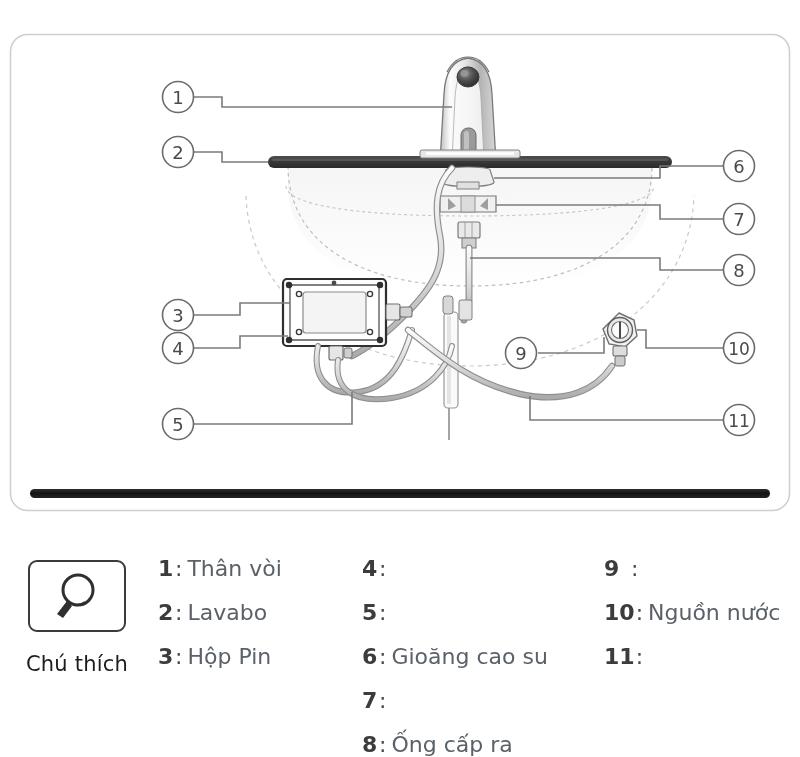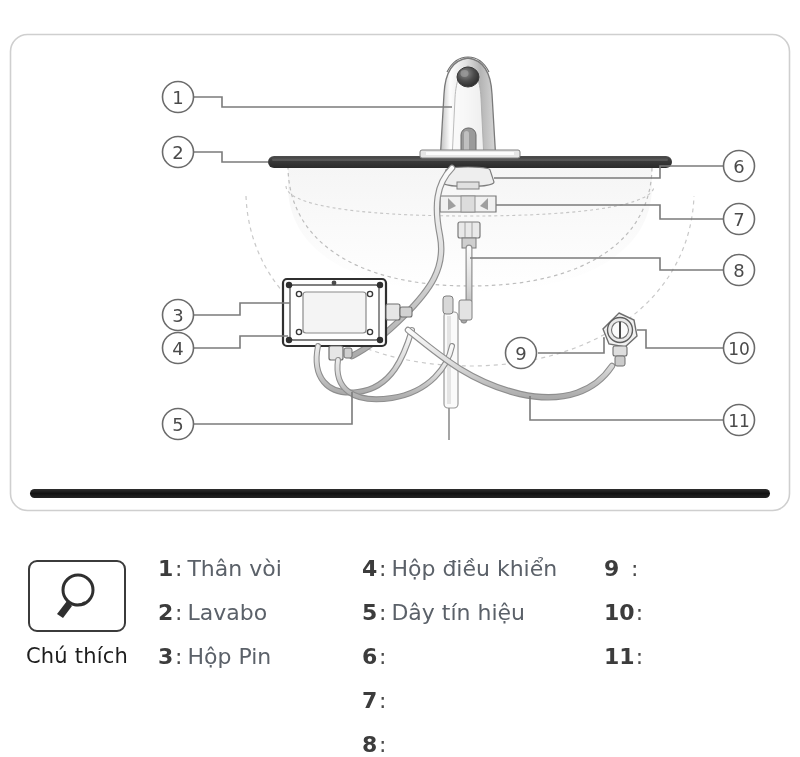--- a/index.html
+++ b/index.html
@@ -13,21 +13,21 @@
   
   .legend{
     position:absolute;left:0;top:548px;width:800px;height:209px;
   }
   .legend-key{
     position:absolute;left:28px;top:12px;width:98px;height:72px;
     border:2.5px solid #3b3b3b;border-radius:9px;
     box-sizing:border-box;
   }
   .legend-key-label{
-    position:absolute;left:10px;top:96px;width:134px;
+    position:absolute;left:10px;top:104px;width:134px;
     text-align:center;font-size:21px;color:#1d1d1d;
     font-family:"DejaVu Sans","Liberation Sans",sans-serif;
     letter-spacing:.2px;
   }
   .legend-col{position:absolute;top:8px;}
   .legend-col.c1{left:158px;width:200px;}
   .legend-col.c2{left:362px;width:240px;}
   .legend-col.c3{left:604px;width:200px;}
   .legend-row{
     display:flex;align-items:baseline;
@@ -284,49 +284,50 @@
       <span class="legend-num">3</span>
       <span class="legend-sep">:</span>
       <span class="legend-txt">Hộp Pin</span>
     </div>
   </div>
 
   <div class="legend-col c2">
     <div class="legend-row">
       <span class="legend-num">4</span>
       <span class="legend-sep">:</span>
-      <span class="legend-txt">Hộp điều khiển</span>
     </div>
     <div class="legend-row">
       <span class="legend-num">5</span>
       <span class="legend-sep">:</span>
-      <span class="legend-txt">Dây tín hiệu</span>
     </div>
     <div class="legend-row">
       <span class="legend-num">6</span>
       <span class="legend-sep">:</span>
+      <span class="legend-txt">Gioăng cao su</span>
     </div>
     <div class="legend-row">
       <span class="legend-num">7</span>
       <span class="legend-sep">:</span>
     </div>
     <div class="legend-row">
       <span class="legend-num">8</span>
       <span class="legend-sep">:</span>
+      <span class="legend-txt">Ống cấp ra</span>
     </div>
   </div>
 
   <div class="legend-col c3">
     <div class="legend-row">
       <span class="legend-num">9</span>
       <span class="legend-sep">:</span>
     </div>
     <div class="legend-row">
       <span class="legend-num">10</span>
       <span class="legend-sep">:</span>
+      <span class="legend-txt">Nguồn nước</span>
     </div>
     <div class="legend-row">
       <span class="legend-num">11</span>
       <span class="legend-sep">:</span>
     </div>
   </div>
 
 </div>
 
 </body></html>

